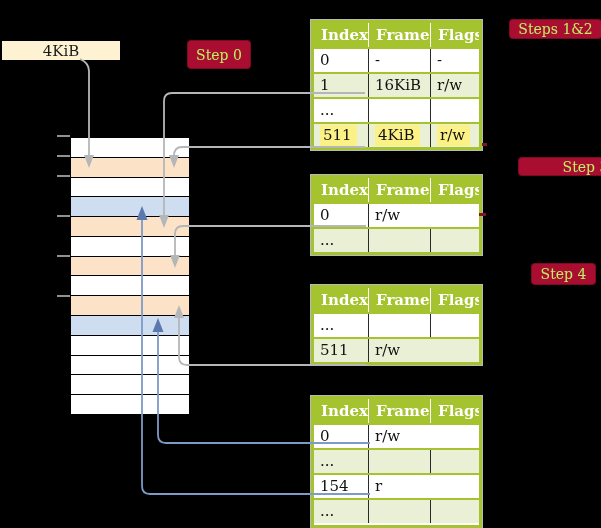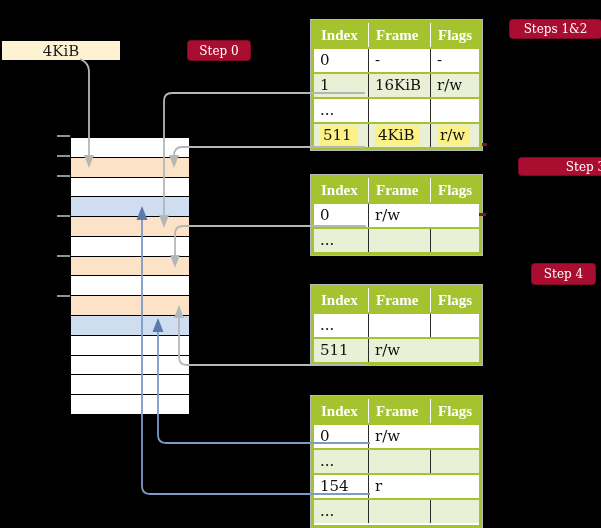--- a/index.html
+++ b/index.html
@@ -8,25 +8,25 @@
     font-family:"DejaVu Serif", serif;
   }
   
   .cream-box{
     position:absolute;left:2px;top:41px;width:118px;height:19px;
     background:#fdf3d2;color:#1a1a1a;font-size:15px;
     display:flex;align-items:center;justify-content:center;
   }
   
   .badge{
-    position:absolute;background:#a90e31;color:#ffffff;font-size:12px;
+    position:absolute;background:#a90e31;color:#bef264;font-size:14px;
     border-radius:3px;display:flex;align-items:center;justify-content:center;
     box-shadow:0 0 0 1px #7c0a24;
   }
-  #badge-step0 {left:188px;top:41px;width:62px;height:19px;}
+  #badge-step0 {left:188px;top:41px;width:62px;height:27px;}
   #badge-steps12{left:510px;top:20px;width:91px;height:18px;}
   #badge-step3 {left:519px;top:158px;width:61px;height:17px;padding-left:36px;}
   #badge-step4 {left:532px;top:264px;width:63px;height:20px;}
   
   #memory{
     position:absolute;left:70px;top:137px;width:120px;height:278px;
     border:1px solid #000;background:#fff;display:flex;flex-direction:column;
     box-sizing:border-box;
   }
   .mrow{flex:1;border-top:1px solid #000;}
@@ -36,21 +36,21 @@
   .mrow.b{background:#cfddf0;}
   .tick{position:absolute;left:57px;width:13px;height:2px;background:#8d9294;}
   
   .ptable{
     position:absolute;left:311px;width:171px;background:#fff;
     border:3px solid #a5c32e;box-shadow:0 0 0 1px #b6bab8;box-sizing:border-box;
   }
   .thead{display:grid;grid-template-columns:54px 62px 1fr;height:24px;background:#a5c32e;}
   .th{
     color:#fff;font-weight:bold;font-size:15px;line-height:24px;padding-left:7px;
-    border-left:1px solid #fff;overflow:hidden;box-sizing:border-box;font-family:Liberation Serif, serif;
+    border-left:1px solid #fff;overflow:hidden;box-sizing:border-box;
   }
   .th:first-child{border-left:none;}
   .tr{display:grid;grid-template-columns:54px 62px 1fr;height:25px;border-top:2px solid #a5c32e;box-sizing:border-box;}
   .tr:first-of-type{border-top:none;height:25px;}
   .tr.shade{background:#eaf0d6;}
   .td{
     font-size:15px;line-height:22px;color:#111;padding-left:6px;
     border-left:1px solid #2a2a2a;overflow:hidden;box-sizing:border-box;
   }
   .td:first-child{border-left:none;}

